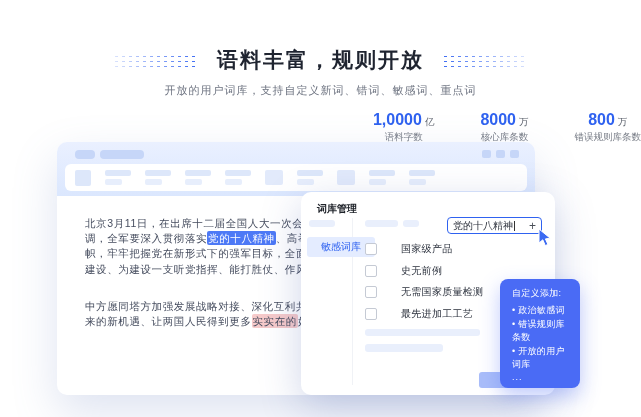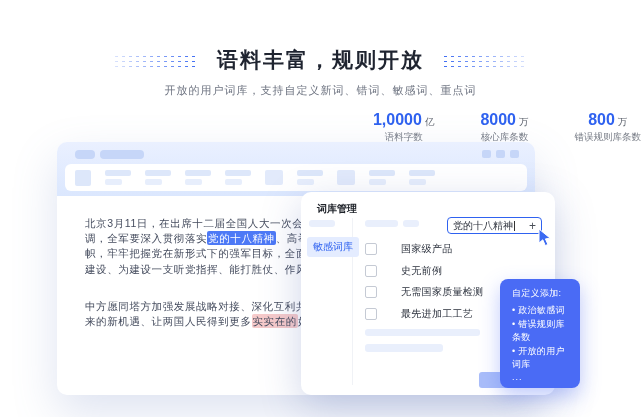--- a/index.html
+++ b/index.html
@@ -56,21 +56,21 @@
     font-size:10.5px;letter-spacing:.6px;color:#454c5e;}
   .hl-blue{background:var(--hl-blue);color:#fff;border-radius:2px;padding:1px 1px;}
   .hl-pink{background:var(--hl-pink);border-radius:2px;padding:1px 1px;}
 
   
   .panel{position:absolute;left:301px;top:192px;width:254px;height:203px;background:#fff;
     border-radius:10px;box-shadow:0 12px 40px rgba(64,87,167,.25);z-index:2;}
   .panel-title{position:absolute;left:16px;top:10px;font-size:10px;font-weight:bold;color:#20242b;}
   .panel-divider{position:absolute;left:51px;top:26px;bottom:10px;width:1px;background:#f0f2f6;}
   .sidebar-skel{position:absolute;left:8px;top:28px;width:26px;height:7px;background:var(--skel);border-radius:3px;}
-  .chip{position:absolute;left:6px;top:45px;padding:3px 6px;background:#e4ecff;color:var(--accent);
+  .chip{position:absolute;left:6px;top:45px;padding:3px 14px;background:#e4ecff;color:var(--accent);
     font-size:10px;border-radius:3px;cursor:pointer;}
   .main-skel-1{position:absolute;left:64px;top:28px;width:33px;height:7px;background:var(--skel);border-radius:3px;}
   .main-skel-2{position:absolute;left:102px;top:28px;width:16px;height:7px;background:var(--skel);border-radius:3px;}
   .word-input{position:absolute;left:146px;top:25px;width:95px;height:17px;background:#fff;
     border:1.3px solid var(--accent);border-radius:4px;display:flex;align-items:center;
     padding:0 5px;font-size:10px;color:#2a2f3a;}
   .caret{width:1px;height:10px;background:#333;margin-left:1px;}
   .plus{margin-left:auto;color:#4a4f58;font-size:12px;line-height:1;cursor:pointer;}
   .checkbox-list{position:absolute;left:64px;top:46px;}
   .cb-row{display:flex;align-items:center;height:21.8px;cursor:pointer;gap:16px;}

